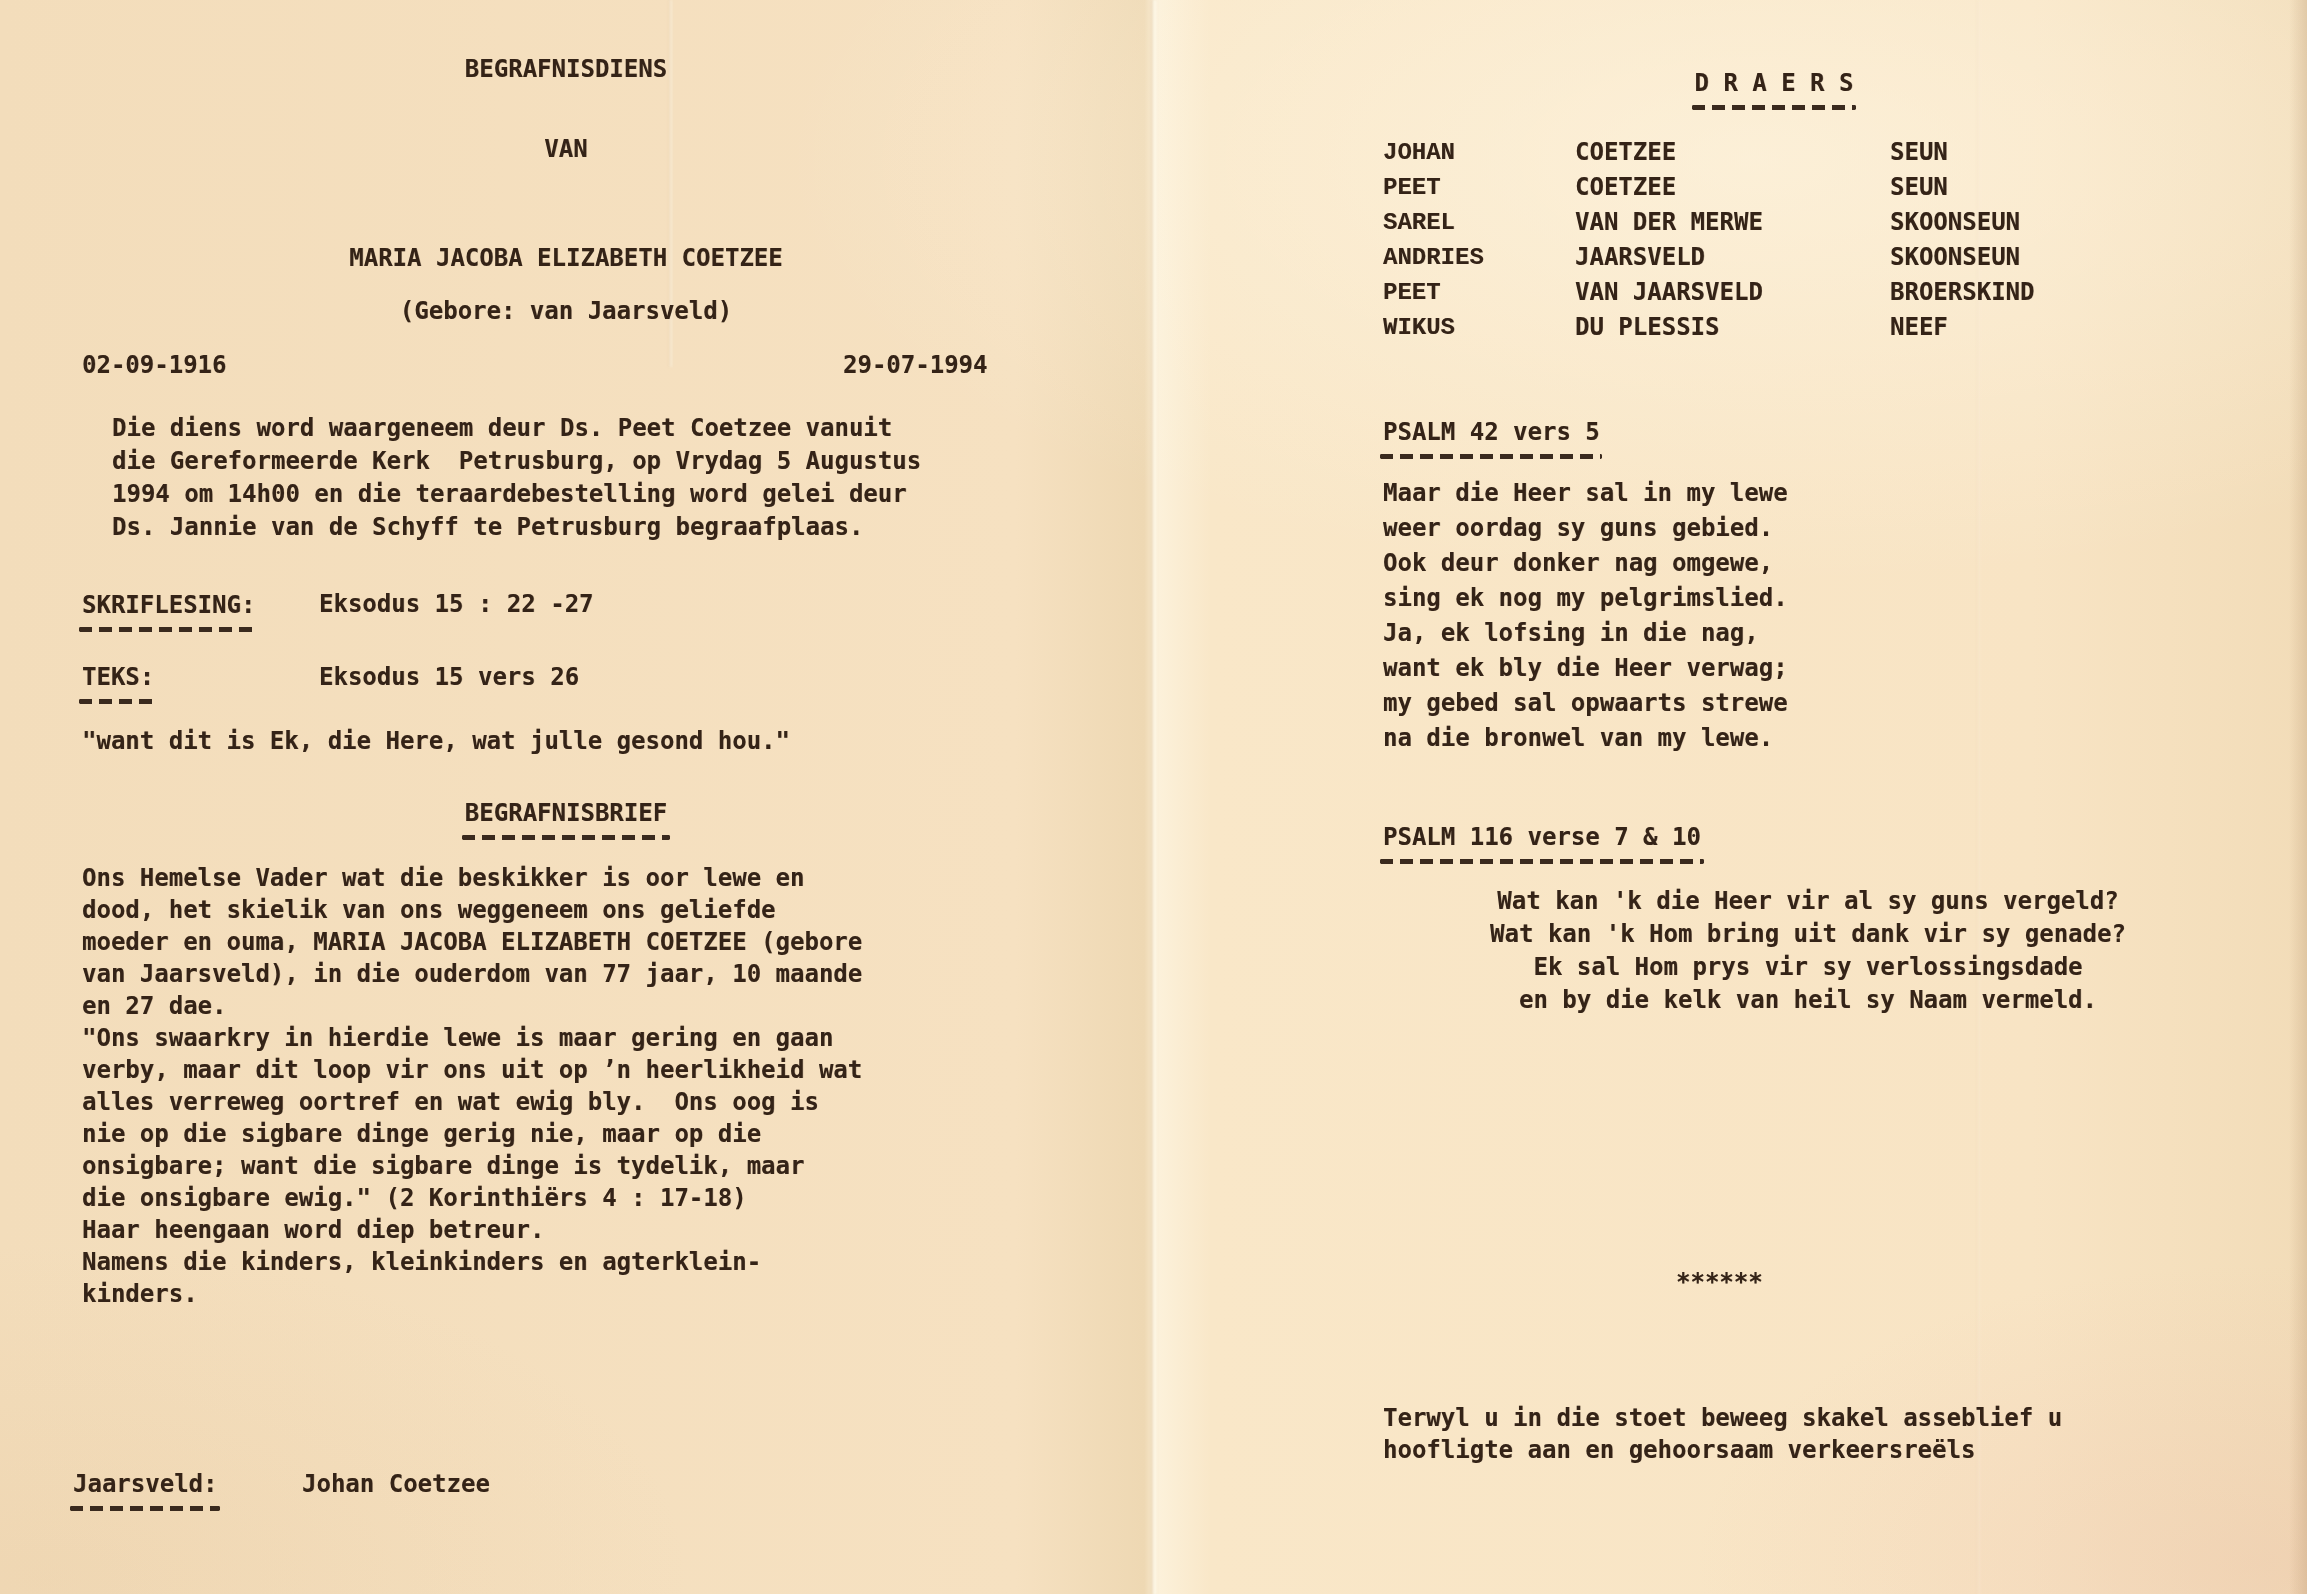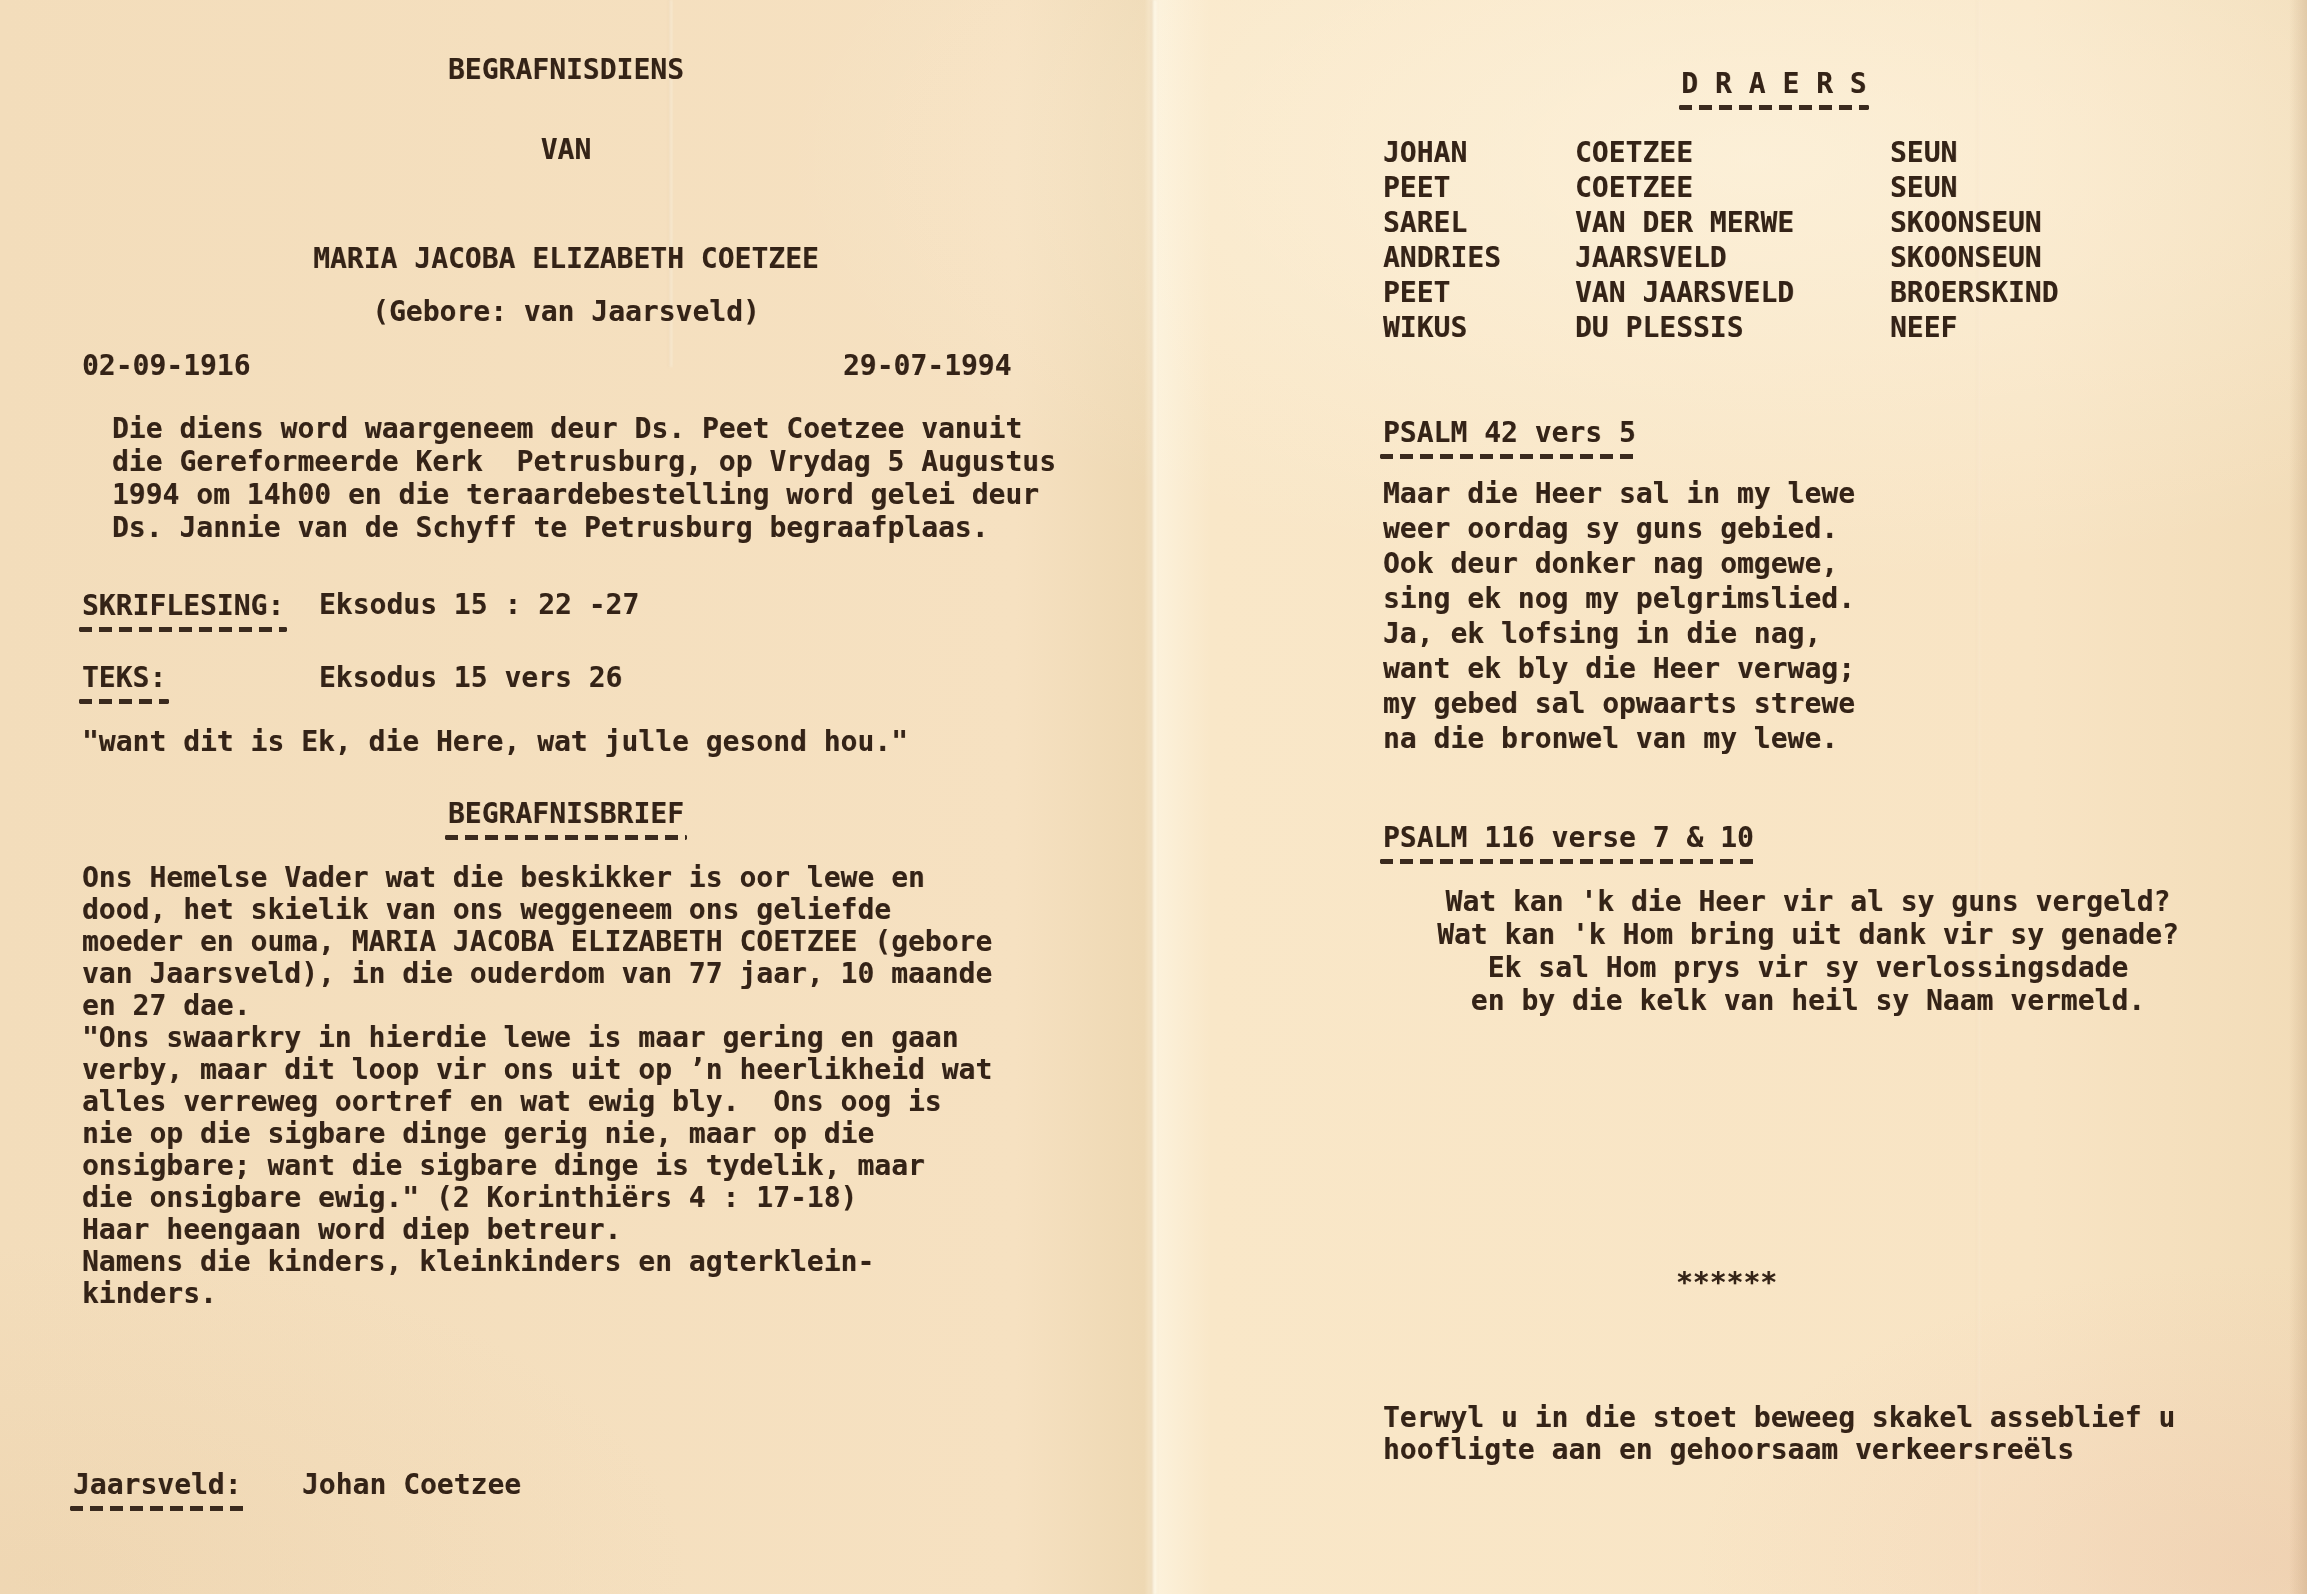--- a/index.html
+++ b/index.html
@@ -4,21 +4,21 @@
 <title>Scanned document</title>
 <style>
   html, body { margin: 0; padding: 0; background: #8a8a8a; }
   .page {
     position: relative;
     width: 2307px;
     height: 1595px;
     overflow: hidden;
     font-family: "DejaVu Sans Mono", "Liberation Mono", monospace;
     font-weight: bold;
-    font-size: 28px;
+    font-size: 24px;
     color: #342317;
     background:
       radial-gradient(60% 38% at 76% 10%, rgba(255,248,230,0.55), rgba(255,248,230,0) 70%),
       radial-gradient(34% 26% at 98% 98%, rgba(233,186,164,0.30), rgba(233,186,164,0) 72%),
       radial-gradient(40% 30% at 2% 99%, rgba(220,185,140,0.18), rgba(220,185,140,0) 70%),
       linear-gradient(90deg, #f3ddbb 0%, #f6e1c1 44%, #eed8b3 49.6%, #fcf1da 50.25%, #f9e7c8 52.5%, #f8e4c4 88%, #f2dcb8 100%);
     text-shadow: 0.4px 0.4px 0 rgba(45,28,16,0.35);
   }
   
   .fold-line {
@@ -47,21 +47,21 @@
   
   .dashu { position: relative; display: inline-block; }
   .dashu::after {
     content: ""; position: absolute; left: -2.7px; right: -2.7px; bottom: -9.5px; height: 4.1px;
     background: repeating-linear-gradient(90deg, #3a2a1e 0 13px, rgba(0,0,0,0) 13px 20px);
     border-radius: 1.4px;
   }
   
   .draers-table { position: absolute; left: 1383px; top: 135px; width: 782px; }
   .drow { display: flex; height: 35px; line-height: 35px; }
-  .dcol-name     { width: 192px; }
+  .dcol-name     { width: 192px; font-family: Liberation Mono, monospace; }
   .dcol-surname  { width: 315px; }
   .dcol-relation { flex: 1; }
 </style>
 </head>
 <body>
 
 <div class="page">
 
   <div class="fold-line"></div>
   <div class="crease crease-left"></div>

